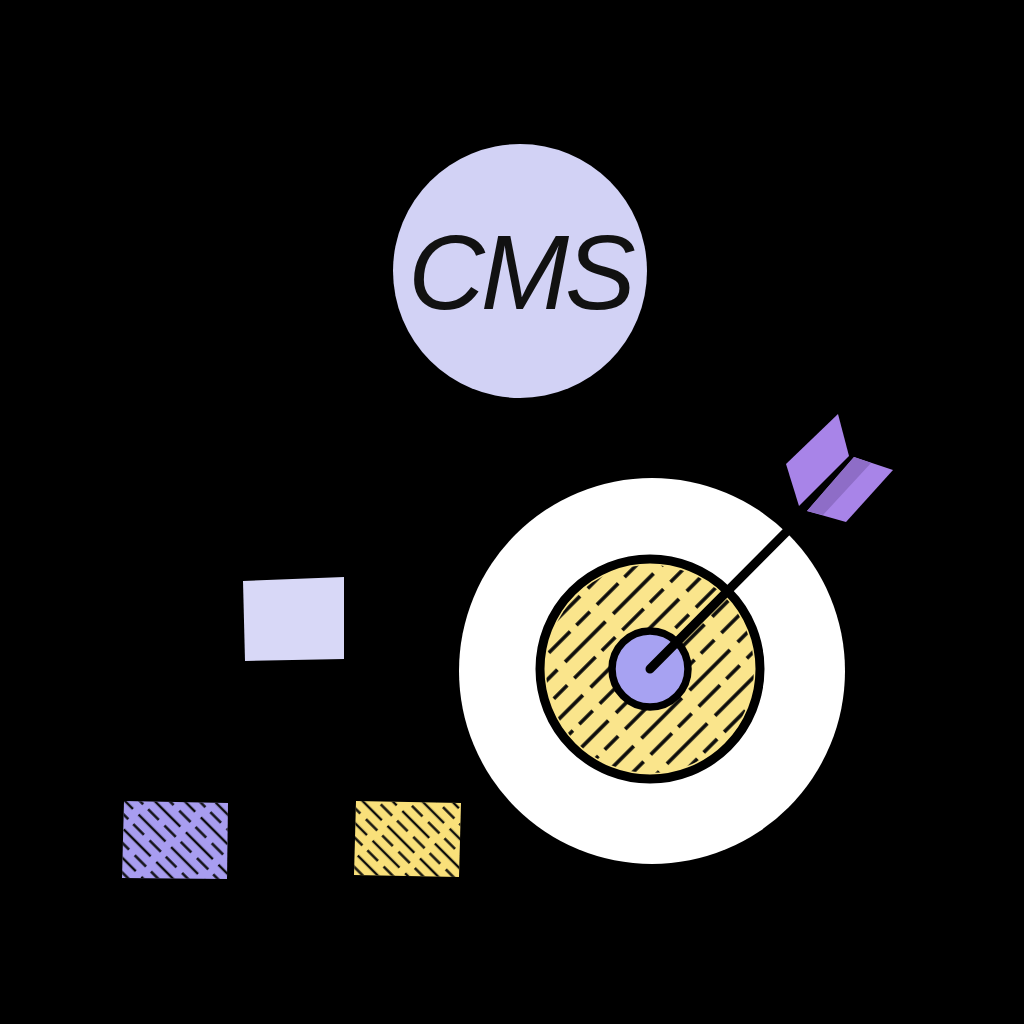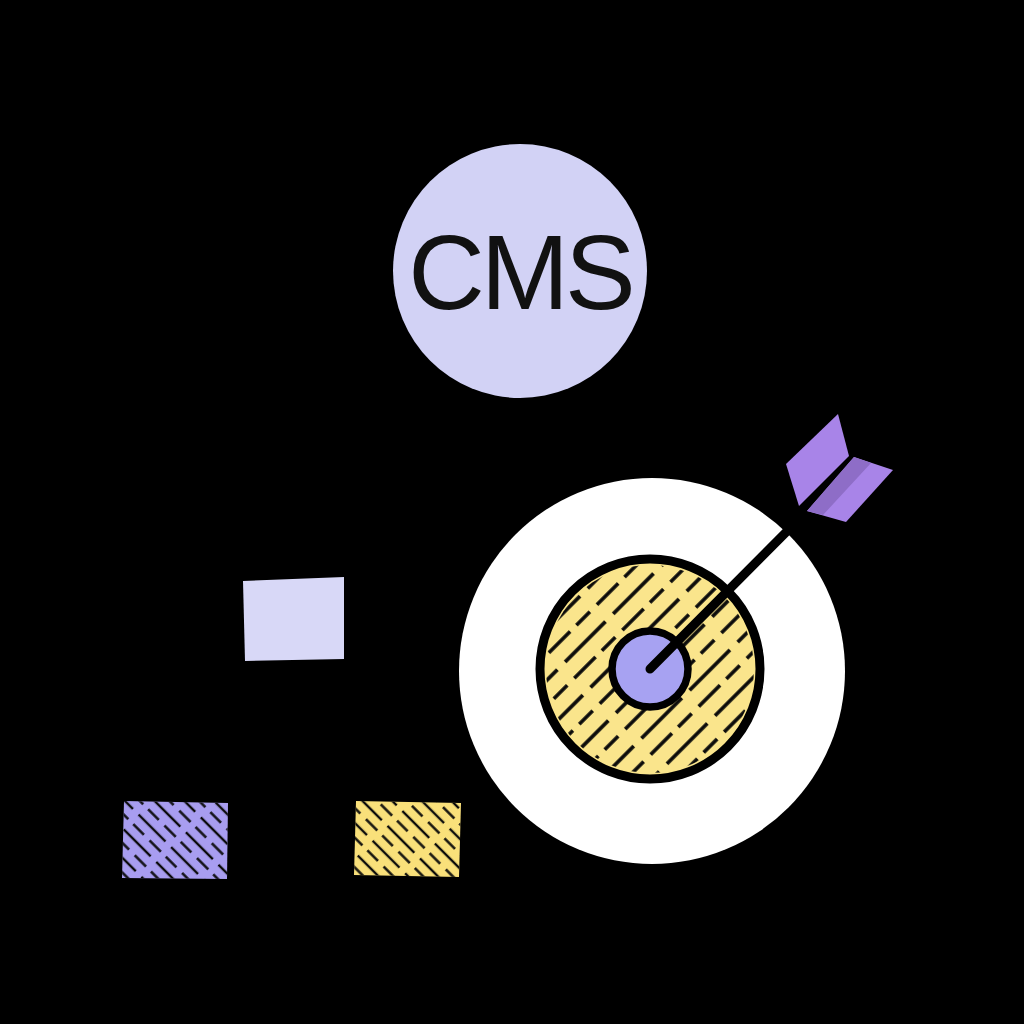--- a/index.html
+++ b/index.html
@@ -8,20 +8,21 @@
     width: 1024px;
     height: 1024px;
     background: #000000;
     overflow: hidden;
     font-family: "Liberation Sans", sans-serif;
   }
   .stage {
     position: relative;
     width: 1024px;
     height: 784px;
+    font-style: italic;
   }
   svg { display: block; }
   .cms-label {
     font-family: "Liberation Sans", sans-serif;
     font-size: 106px;
     font-weight: 400;
     letter-spacing: -4px;
   }
 </style>
 </head>

